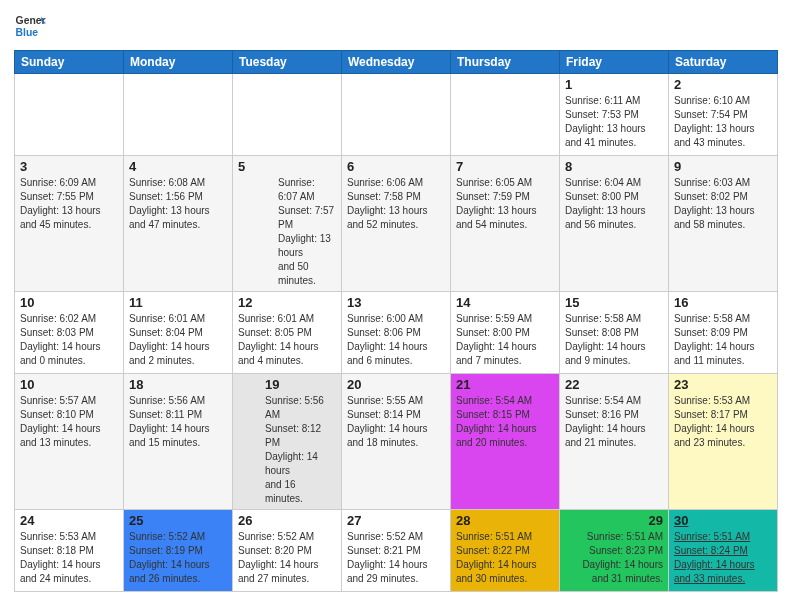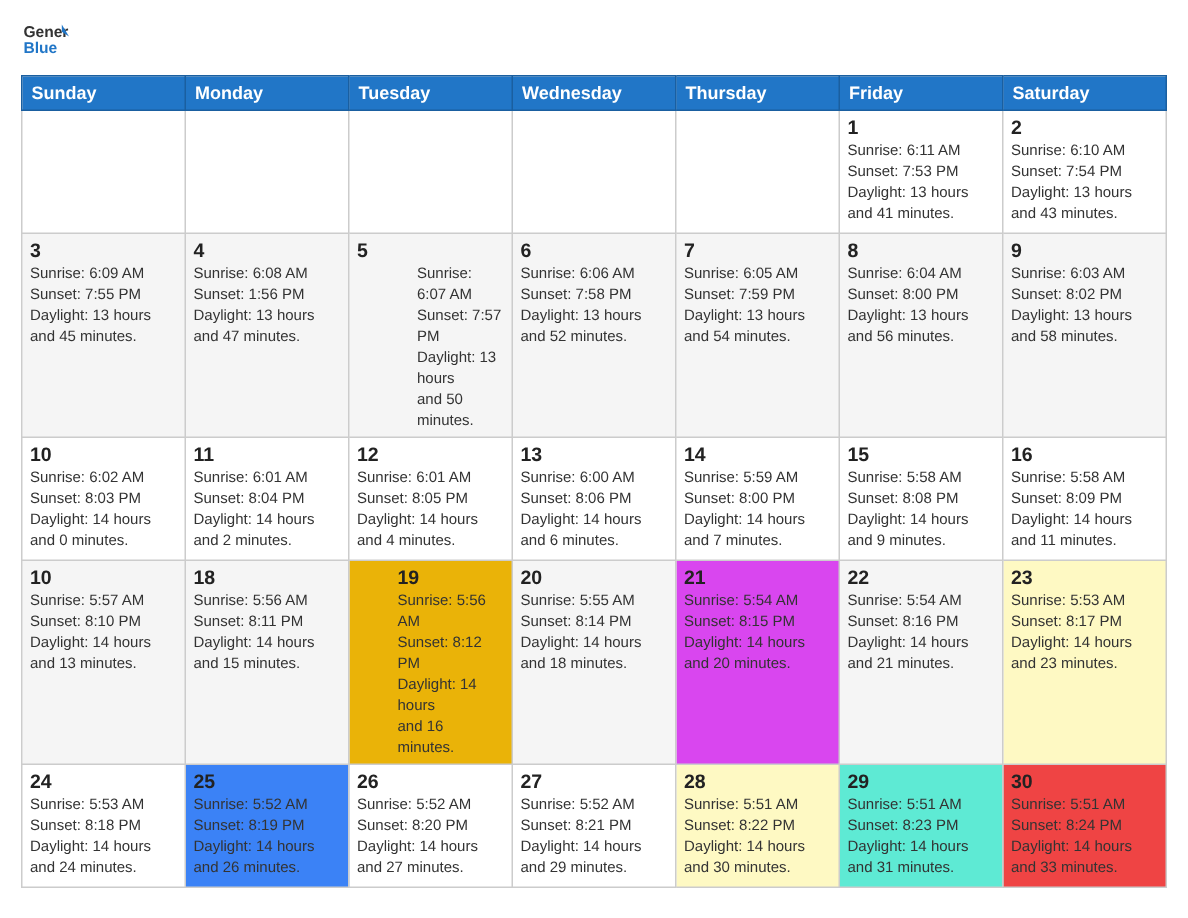--- a/index.html
+++ b/index.html
@@ -249,21 +249,21 @@
 Daylight: 14 hours
 and 13 minutes.</div>
           </td>
           <td style="background: rgb(245, 245, 245);">
             <span class="day-number">18</span>
             <div class="day-info" style="white-space: pre-line;">Sunrise: 5:56 AM
 Sunset: 8:11 PM
 Daylight: 14 hours
 and 15 minutes.</div>
           </td>
-          <td style="background: #eab308; padding-left: 32px;">
+          <td style="background: #e5e5e5; padding-left: 32px;">
             <span class="day-number">19</span>
             <div class="day-info" style="white-space: pre-line;">Sunrise: 5:56 AM
 Sunset: 8:12 PM
 Daylight: 14 hours
 and 16 minutes.</div>
           </td>
           <td style="background: rgb(245, 245, 245);">
             <span class="day-number">20</span>
             <div class="day-info" style="white-space: pre-line;">Sunrise: 5:55 AM
 Sunset: 8:14 PM
@@ -314,35 +314,35 @@
 Daylight: 14 hours
 and 27 minutes.</div>
           </td>
           <td style="background: rgb(255, 255, 255);">
             <span class="day-number">27</span>
             <div class="day-info" style="white-space: pre-line;">Sunrise: 5:52 AM
 Sunset: 8:21 PM
 Daylight: 14 hours
 and 29 minutes.</div>
           </td>
-          <td style="background: #fef9c3;">
+          <td style="background: #eab308;">
             <span class="day-number">28</span>
             <div class="day-info" style="white-space: pre-line;">Sunrise: 5:51 AM
 Sunset: 8:22 PM
 Daylight: 14 hours
 and 30 minutes.</div>
           </td>
-          <td style="background: #5eead4;">
+          <td style="background: #22c55e; text-align: right;">
             <span class="day-number">29</span>
             <div class="day-info" style="white-space: pre-line;">Sunrise: 5:51 AM
 Sunset: 8:23 PM
 Daylight: 14 hours
 and 31 minutes.</div>
           </td>
-          <td style="background: #ef4444;">
+          <td style="background: #14b8a6; text-decoration: underline;">
             <span class="day-number">30</span>
             <div class="day-info" style="white-space: pre-line;">Sunrise: 5:51 AM
 Sunset: 8:24 PM
 Daylight: 14 hours
 and 33 minutes.</div>
           </td>
         </tr>
       </tbody>
   </table>
 </div>

